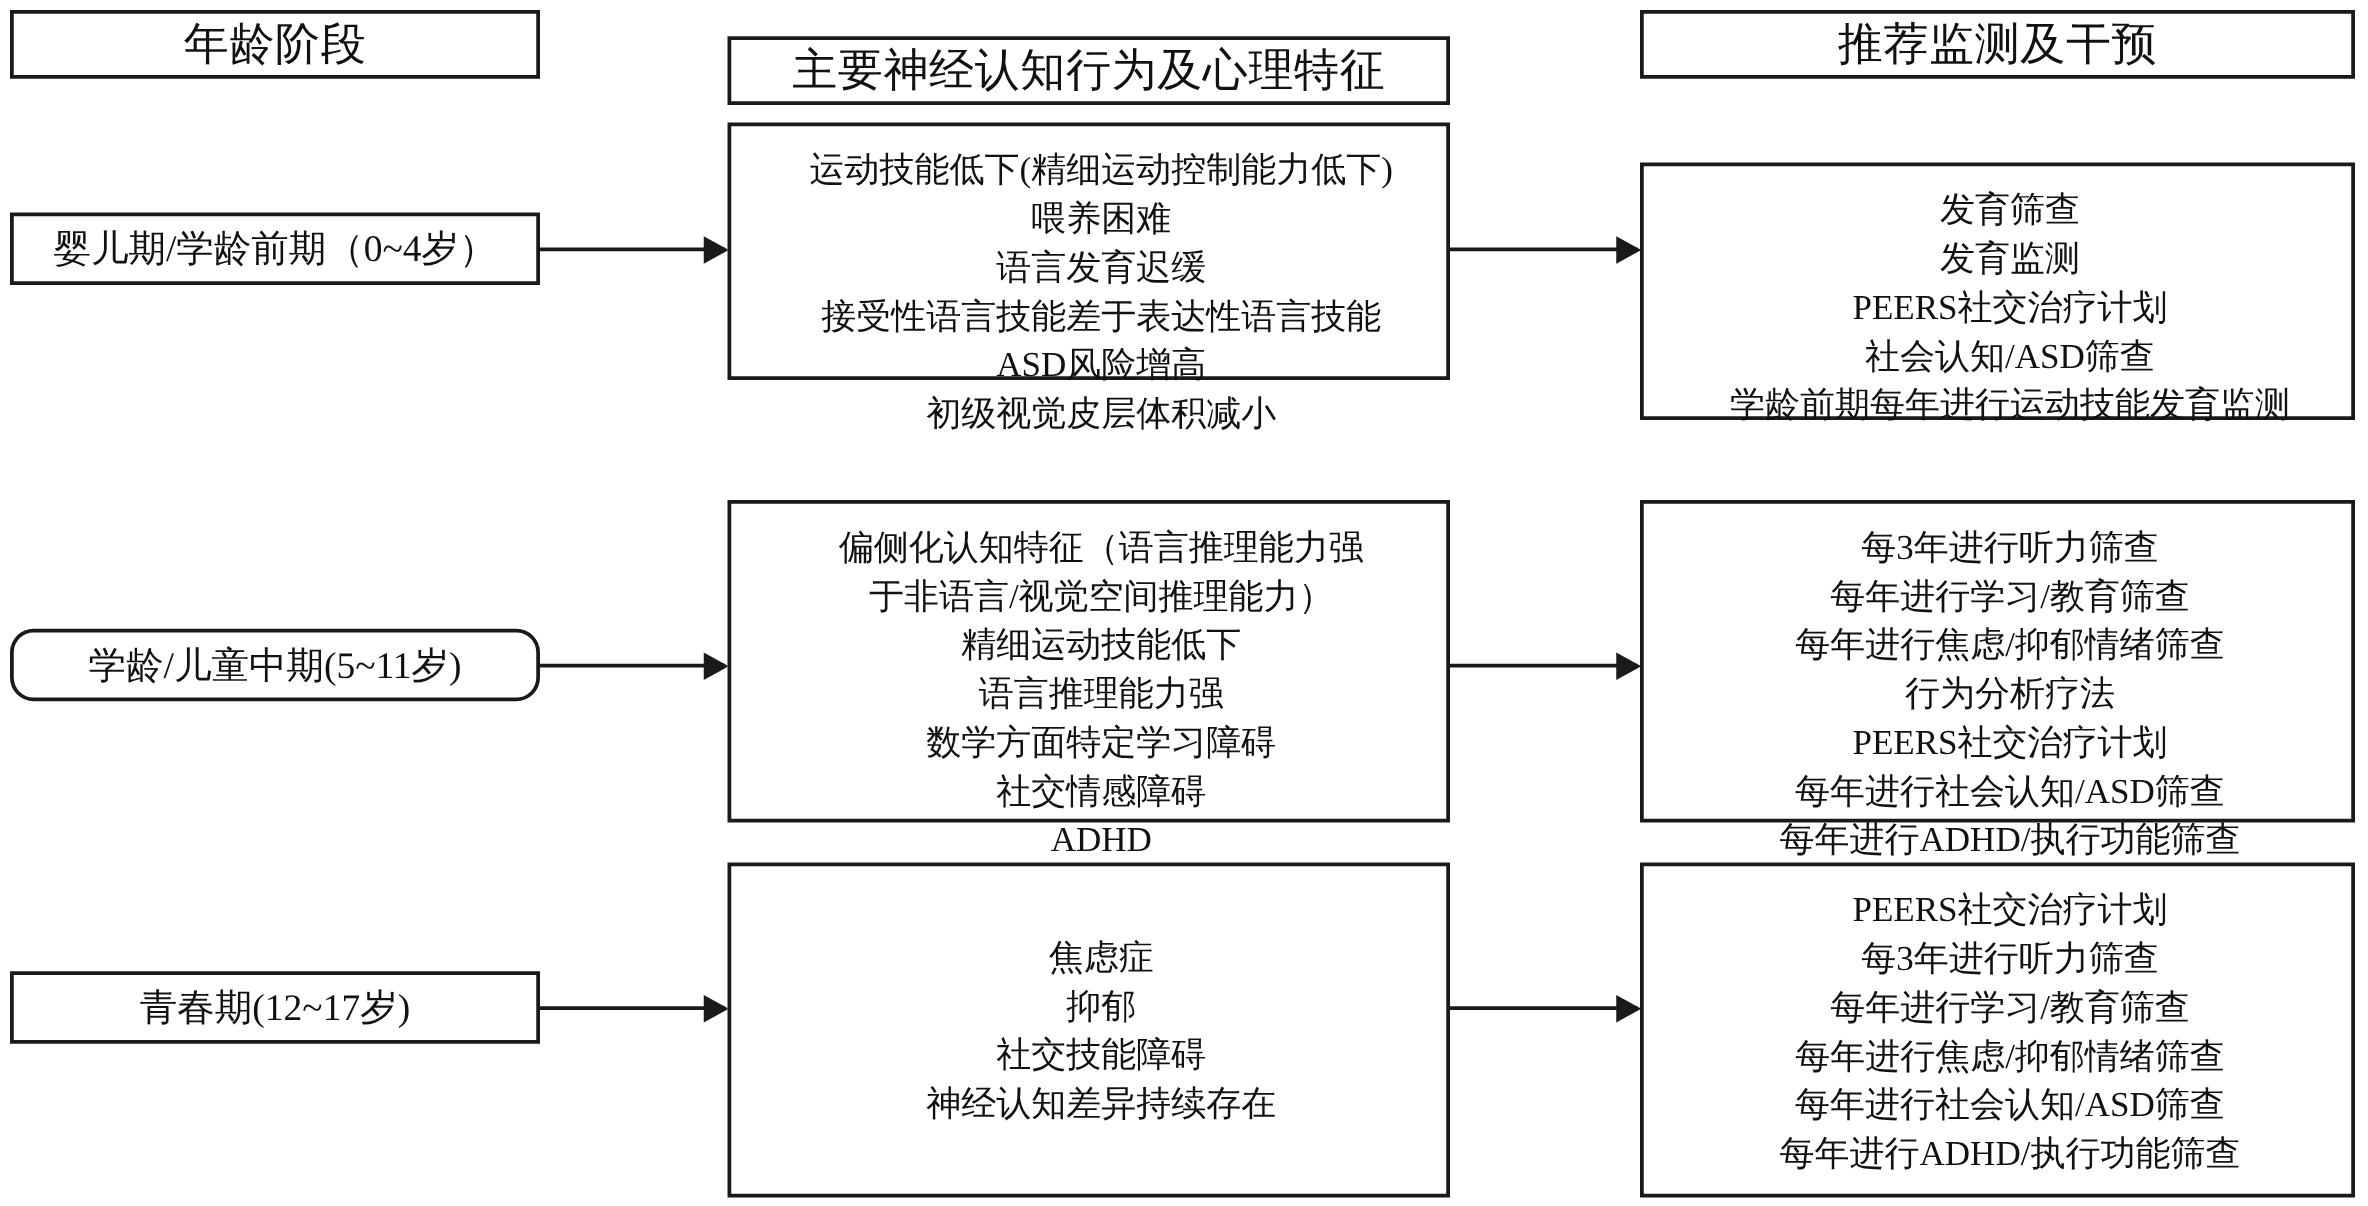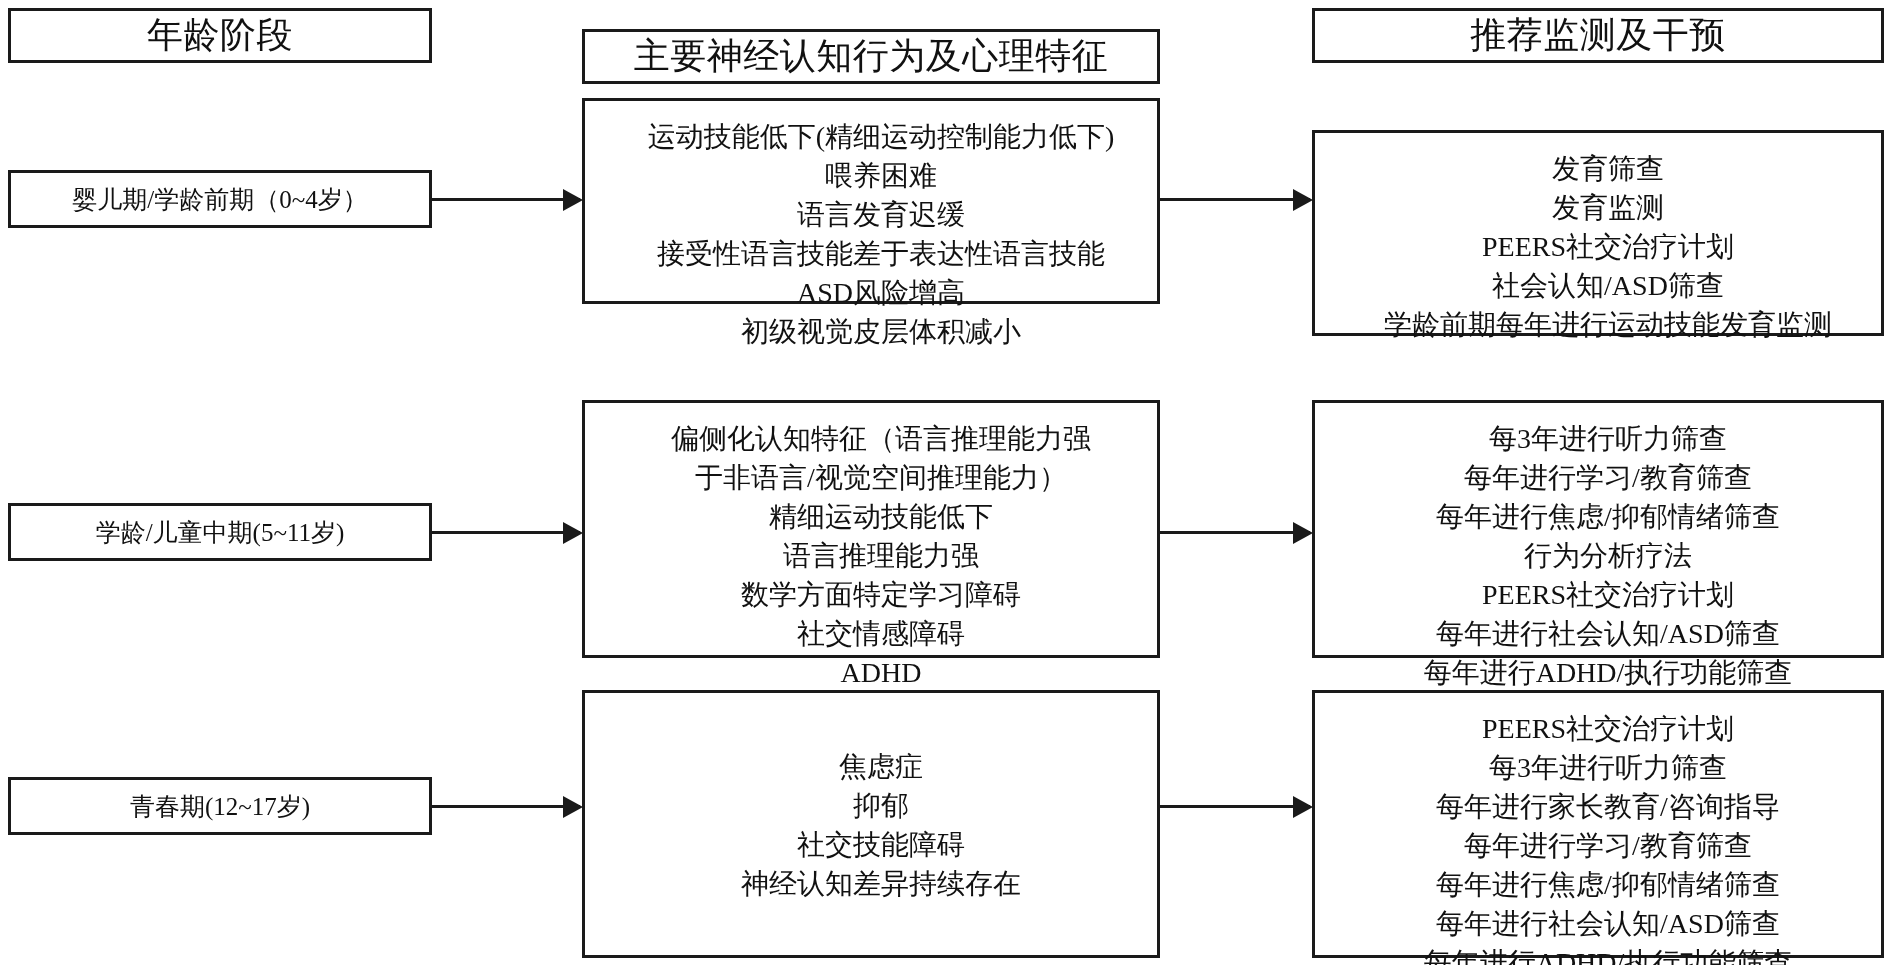--- a/index.html
+++ b/index.html
@@ -37,26 +37,26 @@
   }
   .hdr-age   { left: 8px;    top: 8px;  width: 424px; height: 55px; }
   .hdr-feat  { left: 582px;  top: 8px;  width: 578px; height: 55px; margin-top: 21px; }
   .hdr-rec   { left: 1312px; top: 8px;  width: 572px; height: 55px; }
 
   
   .age-box {
     display: flex;
     align-items: center;
     justify-content: center;
-    font-size: 25px;
+    font-size: 30px;
     text-align: center;
     font-family: Liberation Serif, serif;
   }
   .age-1 { left: 8px; top: 170px; width: 424px; height: 58px; }
-  .age-2 { left: 8px; top: 503px; width: 424px; height: 58px; }
+  .age-2 { left: 8px; top: 503px; width: 424px; height: 58px; border-radius: 19px; }
   .age-3 { left: 8px; top: 777px; width: 424px; height: 58px; }
 
   
   .content-box {
     padding: 16px 0 14px 20px;
   }
   .content-box .line {
     font-size: 28px;
     line-height: 39px;
     white-space: nowrap;
@@ -181,20 +181,19 @@
     <div class="line">抑郁</div>
     <div class="line">社交技能障碍</div>
     <div class="line">神经认知差异持续存在</div>
   </div>
 
   <div class="arrow arr-b3"></div>
 
   <div class="box content-box rec-3">
     <div class="line">PEERS社交治疗计划</div>
     <div class="line">每3年进行听力筛查</div>
-    <div class="line">每年进行家长教育/咨询指导</div>
     <div class="line">每年进行学习/教育筛查</div>
     <div class="line">每年进行焦虑/抑郁情绪筛查</div>
     <div class="line">每年进行社会认知/ASD筛查</div>
     <div class="line">每年进行ADHD/执行功能筛查</div>
   </div>
 
 </div>
 
 </body></html>

